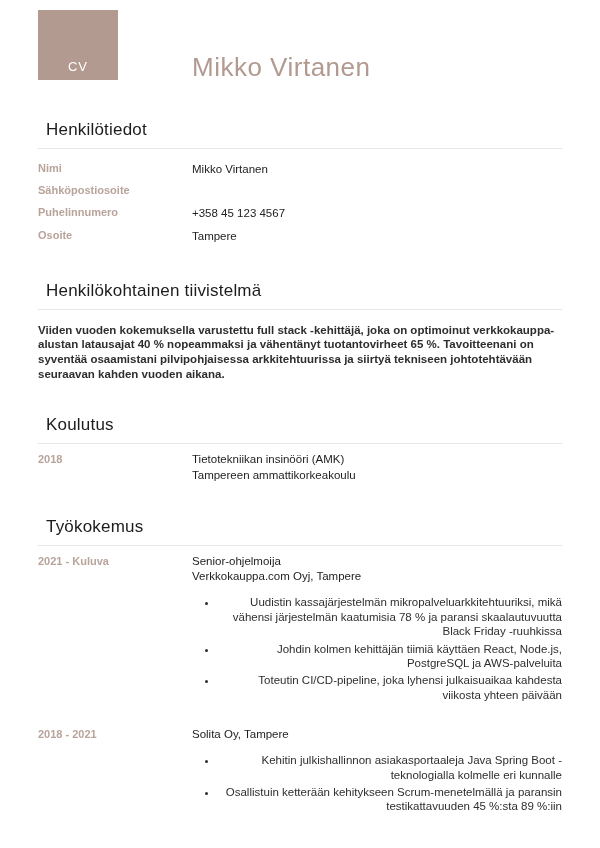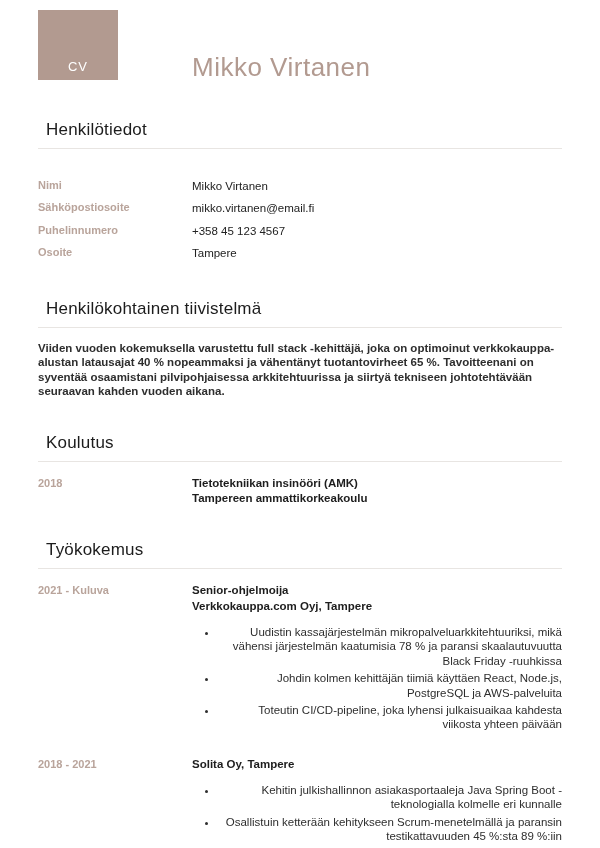--- a/index.html
+++ b/index.html
@@ -59,21 +59,21 @@
     font-weight: 400;
     color: var(--heading, #1c1c1c);
     letter-spacing: 0.2px;
   }
   .rule {
     border: 0;
     border-top: 1px solid var(--divider, #e8e5e2);
     margin: 6px 0 0 0;
   }
   
-  .fields { margin-top: 26px; }
+  .fields { margin-top: 9px; }
   .field-row {
     display: grid;
     grid-template-columns: 154px 1fr;
     padding: 4px 0;
     font-size: 11.5px;
     line-height: 1.25;
   }
   .field-label {
     color: var(--muted, #b9a49b);
     font-weight: 700;
@@ -89,33 +89,33 @@
     margin: 13px 0 0 0;
     font-size: 11.5px;
     line-height: 1.27;
     color: var(--body, #2e2e2e);
     font-weight: bold;
   }
   
   .entry {
     display: grid;
     grid-template-columns: 154px 1fr;
-    margin-top: 14px;
+    margin-top: 8px;
     font-size: 11.5px;
   }
   .entry + .entry { margin-top: 22px; }
   .entry-period {
     color: var(--muted, #b9a49b);
     font-weight: 700;
     font-size: 11px;
     line-height: 1.35;
   }
   .entry-role, .entry-company,
   .entry-degree, .entry-school {
-    font-weight: 700;
+    font-weight: 400;
     color: #1d1d1d;
     line-height: 1.33;
   }
   .bullets {
     margin: 11px 0 0 0;
     padding: 0 0 0 26px;
   }
   .bullets li {
     line-height: 1.25;
     margin-bottom: 3px;
@@ -138,21 +138,20 @@
   <section class="section first">
     <h2 class="section-title">Henkilötiedot</h2>
     <hr class="rule">
     <div class="fields">
       <div class="field-row">
         <div class="field-label">Nimi</div>
         <div class="field-value">Mikko Virtanen</div>
       </div>
       <div class="field-row">
         <div class="field-label">Sähköpostiosoite</div>
-        <div class="field-value">mikko.virtanen@email.fi</div>
       </div>
       <div class="field-row">
         <div class="field-label">Puhelinnumero</div>
         <div class="field-value">+358 45 123 4567</div>
       </div>
       <div class="field-row">
         <div class="field-label">Osoite</div>
         <div class="field-value">Tampere</div>
       </div>
     </div>

